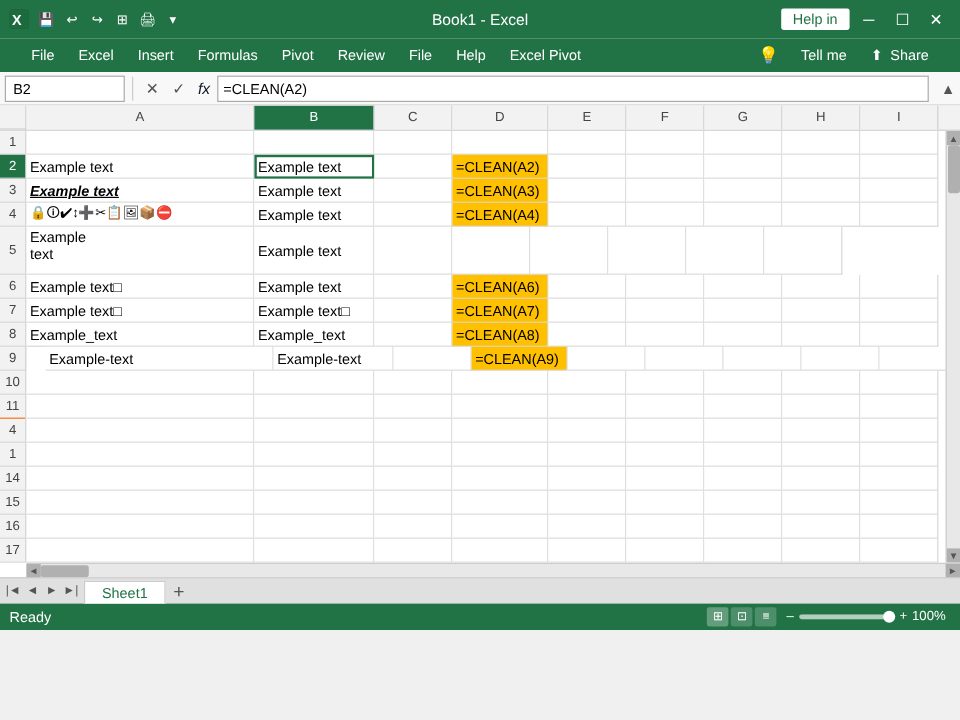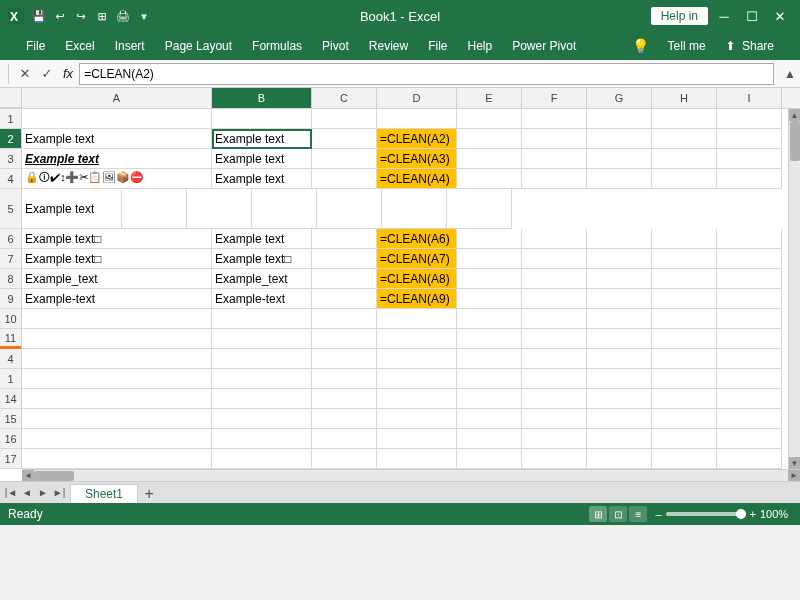--- a/index.html
+++ b/index.html
@@ -135,37 +135,37 @@
     <div class="win-btn">─</div>
     <div class="win-btn">☐</div>
     <div class="win-btn">✕</div>
   </div>
 </div>
 
 <div class="menubar">
   <div class="menu-item">File</div>
   <div class="menu-item">Excel</div>
   <div class="menu-item">Insert</div>
-  <div class="menu-item">Page Layout</div>
   <div class="menu-item">Formulas</div>
   <div class="menu-item">Pivot</div>
   <div class="menu-item">Review</div>
   <div class="menu-item">File</div>
   <div class="menu-item">Help</div>
-  <div class="menu-item">Power Pivot</div>
+  <div class="menu-item">Excel Pivot</div>
   <div style="flex:1"></div>
   <div style="color:white;font-size:14px;margin-right:8px;">💡</div>
   <div class="menu-item">Tell me</div>
   <div class="menu-item">
     <span style="margin-right:3px;">⬆</span>
     <span>Share</span>
   </div>
 </div>
 
 <div class="formulabar">
+  <div class="name-box">B2</div>
   <div class="formula-divider"></div>
   <div class="formula-btn">✕</div>
   <div class="formula-btn">✓</div>
   <div class="formula-fx">fx</div>
   <input class="formula-input" value="=CLEAN(A2)" style="">
   <div style="width:20px;text-align:right;color:#555;">▲</div>
 </div>
 
 <div style="display:flex;flex-direction:column;flex:1;overflow:hidden;background:white;">
 
@@ -198,21 +198,21 @@
       <div style="height:20px;border-bottom:1px solid #d8d8d8;display:flex;align-items:center;justify-content:center;font-size:11px;color:#444;">1</div>
       <div style="height:20px;border-bottom:1px solid #d8d8d8;display:flex;align-items:center;justify-content:center;font-size:11px;background:#217346;color:white;">2</div>
       <div style="height:20px;border-bottom:1px solid #d8d8d8;display:flex;align-items:center;justify-content:center;font-size:11px;color:#444;">3</div>
       <div style="height:20px;border-bottom:1px solid #d8d8d8;display:flex;align-items:center;justify-content:center;font-size:11px;color:#444;">4</div>
       <div style="height:40px;border-bottom:1px solid #d8d8d8;display:flex;align-items:center;justify-content:center;font-size:11px;color:#444;">5</div>
       <div style="height:20px;border-bottom:1px solid #d8d8d8;display:flex;align-items:center;justify-content:center;font-size:11px;color:#444;">6</div>
       <div style="height:20px;border-bottom:1px solid #d8d8d8;display:flex;align-items:center;justify-content:center;font-size:11px;color:#444;">7</div>
       <div style="height:20px;border-bottom:1px solid #d8d8d8;display:flex;align-items:center;justify-content:center;font-size:11px;color:#444;">8</div>
       <div style="height:20px;border-bottom:1px solid #d8d8d8;display:flex;align-items:center;justify-content:center;font-size:11px;color:#444;">9</div>
       <div style="height:20px;border-bottom:1px solid #d8d8d8;display:flex;align-items:center;justify-content:center;font-size:11px;color:#444;">10</div>
-      <div style="height:20px;border-bottom:3px solid #f97316;display:flex;align-items:center;justify-content:center;font-size:11px;color:#444;">11</div>
+      <div style="height:20px;border-bottom:1px solid #f97316;display:flex;align-items:center;justify-content:center;font-size:11px;color:#444;">11</div>
       <div style="height:20px;border-bottom:1px solid #d8d8d8;display:flex;align-items:center;justify-content:center;font-size:11px;color:#444;">4</div>
       <div style="height:20px;border-bottom:1px solid #d8d8d8;display:flex;align-items:center;justify-content:center;font-size:11px;color:#444;">1</div>
       <div style="height:20px;border-bottom:1px solid #d8d8d8;display:flex;align-items:center;justify-content:center;font-size:11px;color:#444;">14</div>
       <div style="height:20px;border-bottom:1px solid #d8d8d8;display:flex;align-items:center;justify-content:center;font-size:11px;color:#444;">15</div>
       <div style="height:20px;border-bottom:1px solid #d8d8d8;display:flex;align-items:center;justify-content:center;font-size:11px;color:#444;">16</div>
       <div style="height:20px;border-bottom:1px solid #d8d8d8;display:flex;align-items:center;justify-content:center;font-size:11px;color:#444;">17</div>
     </div>
 
     <div style="flex:1;overflow:hidden;">
 
@@ -258,20 +258,24 @@
         <div class="cell" style="width:65px;"></div>
         <div class="cell" style="width:80px;background:#FFC000;">=CLEAN(A4)</div>
         <div class="cell" style="width:65px;"></div>
         <div class="cell" style="width:65px;"></div>
         <div class="cell" style="width:65px;"></div>
         <div class="cell" style="width:65px;"></div>
         <div class="cell" style="width:65px;"></div>
       </div>
 
       <div style="display:flex;height:40px;">
+        <div class="cell" style="width:190px;height:40px;display:flex;flex-direction:column;align-items:flex-start;justify-content:flex-start;padding-top:2px;">
+          <span>Example</span>
+          <span>text</span>
+        </div>
         <div class="cell" style="width:100px;height:40px;">Example text</div>
         <div class="cell" style="width:65px;height:40px;"></div>
         <div class="cell" style="width:65px;height:40px;"></div>
         <div class="cell" style="width:65px;height:40px;"></div>
         <div class="cell" style="width:65px;height:40px;"></div>
         <div class="cell" style="width:65px;height:40px;"></div>
         <div class="cell" style="width:65px;height:40px;"></div>
       </div>
 
       <div style="display:flex;">
@@ -303,21 +307,21 @@
         <div class="cell" style="width:100px;">Example_text</div>
         <div class="cell" style="width:65px;"></div>
         <div class="cell" style="width:80px;background:#FFC000;">=CLEAN(A8)</div>
         <div class="cell" style="width:65px;"></div>
         <div class="cell" style="width:65px;"></div>
         <div class="cell" style="width:65px;"></div>
         <div class="cell" style="width:65px;"></div>
         <div class="cell" style="width:65px;"></div>
       </div>
 
-      <div style="display:flex;">
+      <div style="display:flex;margin-left:16px;">
         <div class="cell" style="width:190px;">Example-text</div>
         <div class="cell" style="width:100px;">Example-text</div>
         <div class="cell" style="width:65px;"></div>
         <div class="cell" style="width:80px;background:#FFC000;">=CLEAN(A9)</div>
         <div class="cell" style="width:65px;"></div>
         <div class="cell" style="width:65px;"></div>
         <div class="cell" style="width:65px;"></div>
         <div class="cell" style="width:65px;"></div>
         <div class="cell" style="width:65px;"></div>
       </div>

